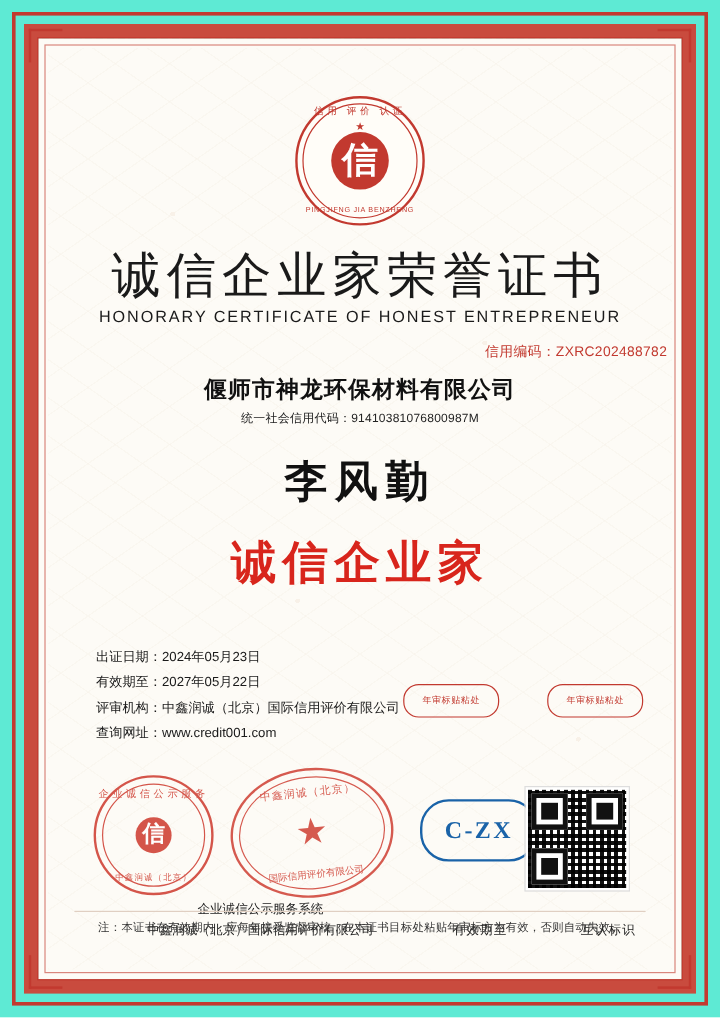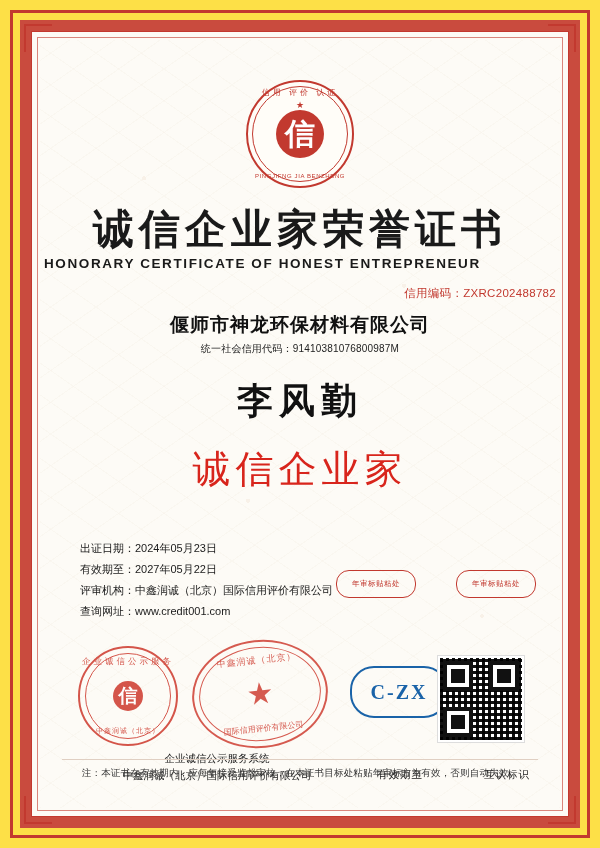--- a/index.html
+++ b/index.html
@@ -11,21 +11,21 @@
     width: 600px;
     height: 848px;
     font-family: "Liberation Sans", sans-serif;
     overflow: hidden;
   }
 
   .certificate {
     position: relative;
     width: 600px;
     height: 848px;
-    background: #fde047;
+    background: #5eead4;
     box-sizing: border-box;
   }
 
   
   .border-outer {
     position: absolute;
     left: 10px; top: 10px; right: 10px; bottom: 10px;
     border: 3px solid #c2392f;
     box-sizing: border-box;
   }
@@ -159,34 +159,34 @@
     font-size: 9px;
   }
 
   
   .title-cn {
     position: absolute;
     top: 158px;
     left: 0; right: 0;
     text-align: center;
     font-size: 41px;
-    font-weight: bold;
+    font-weight: normal;
     letter-spacing: 5px;
     color: #1a1a1a;
     font-family: "Liberation Serif", serif;
   }
   .title-en {
     position: absolute;
     top: 212px;
     left: 0; right: 0;
+    text-align: center;
     font-size: 13.5px;
     letter-spacing: 1.6px;
     color: #1a1a1a;
     font-family: "Liberation Sans", sans-serif;
-    font-weight: bold;
   }
 
   .credit-no {
     position: absolute;
     top: 242px;
     left: 0; right: 0;
     text-align: right;
     font-size: 11.5px;
     color: #c2392f;
     letter-spacing: 0.3px;
@@ -223,21 +223,21 @@
     color: #111;
     letter-spacing: 6px;
     font-family: "Liberation Serif", serif;
   }
   .award {
     position: absolute;
     top: 400px;
     left: 0; right: 0;
     text-align: center;
     font-size: 38px;
-    font-weight: normal;
+    font-weight: bold;
     color: #d8251c;
     letter-spacing: 5px;
     font-family: "Liberation Serif", serif;
   }
 
   
   .info-block {
     position: absolute;
     top: 494px;
     left: 36px;

